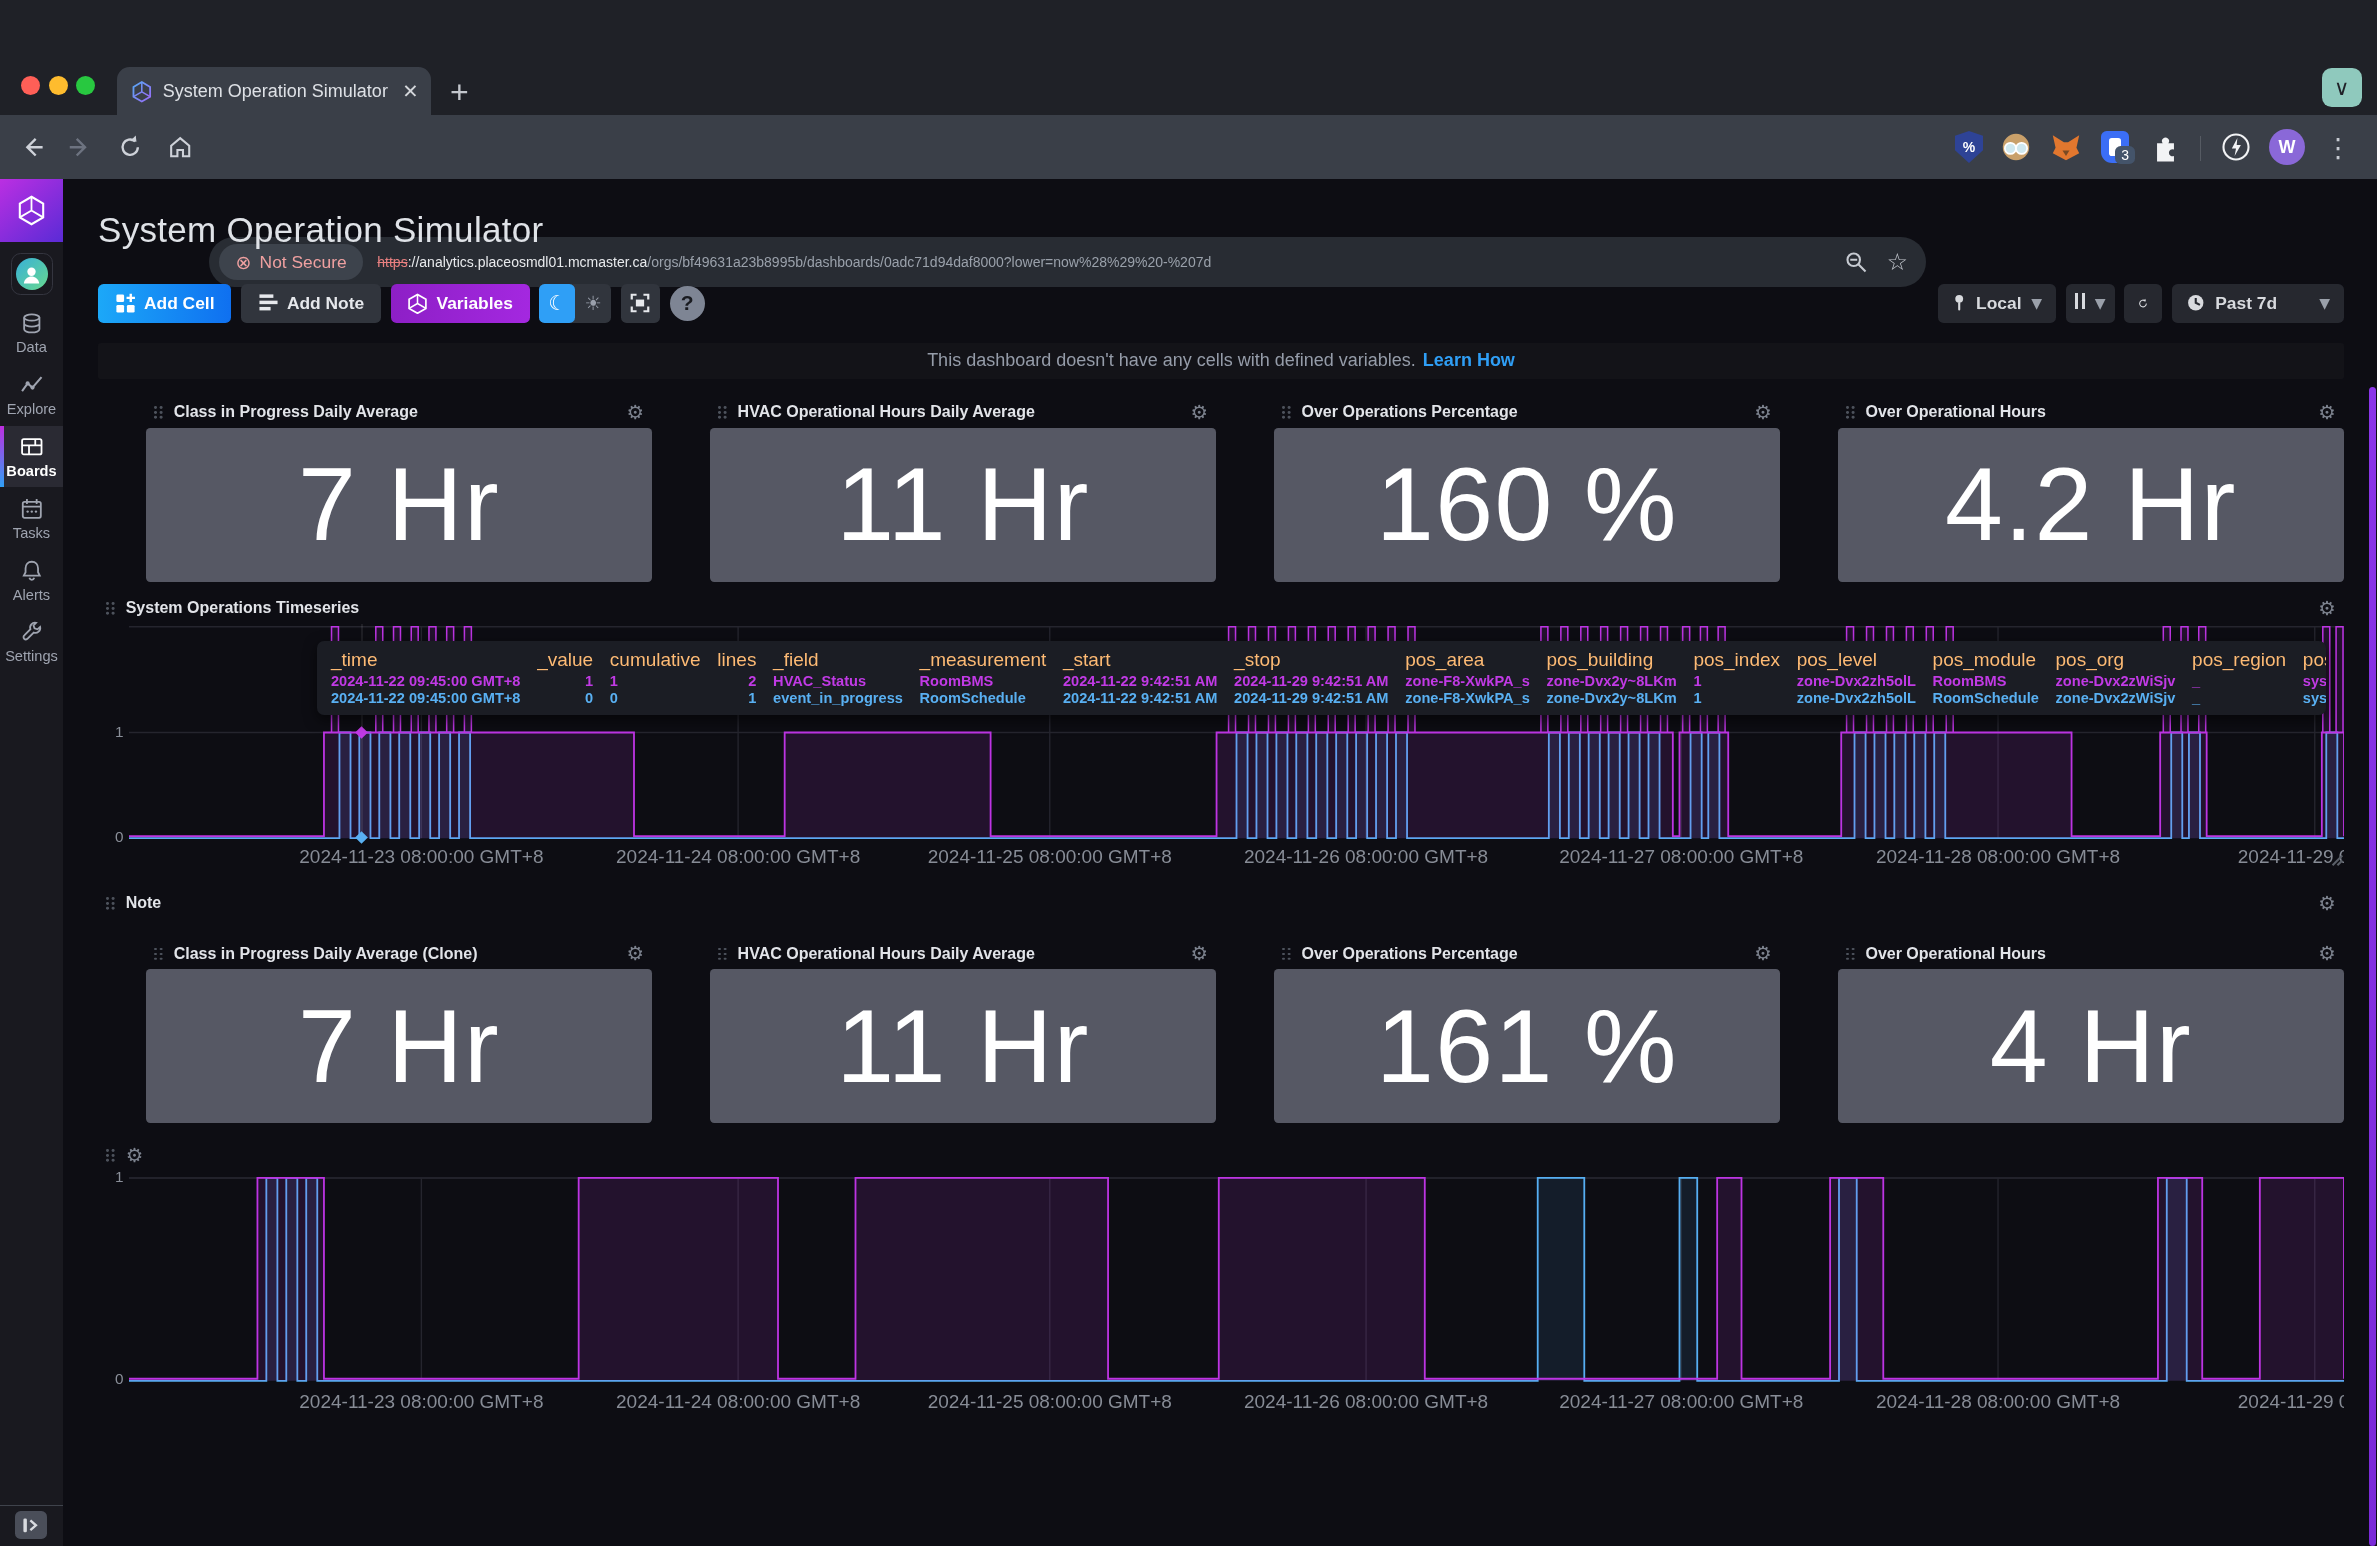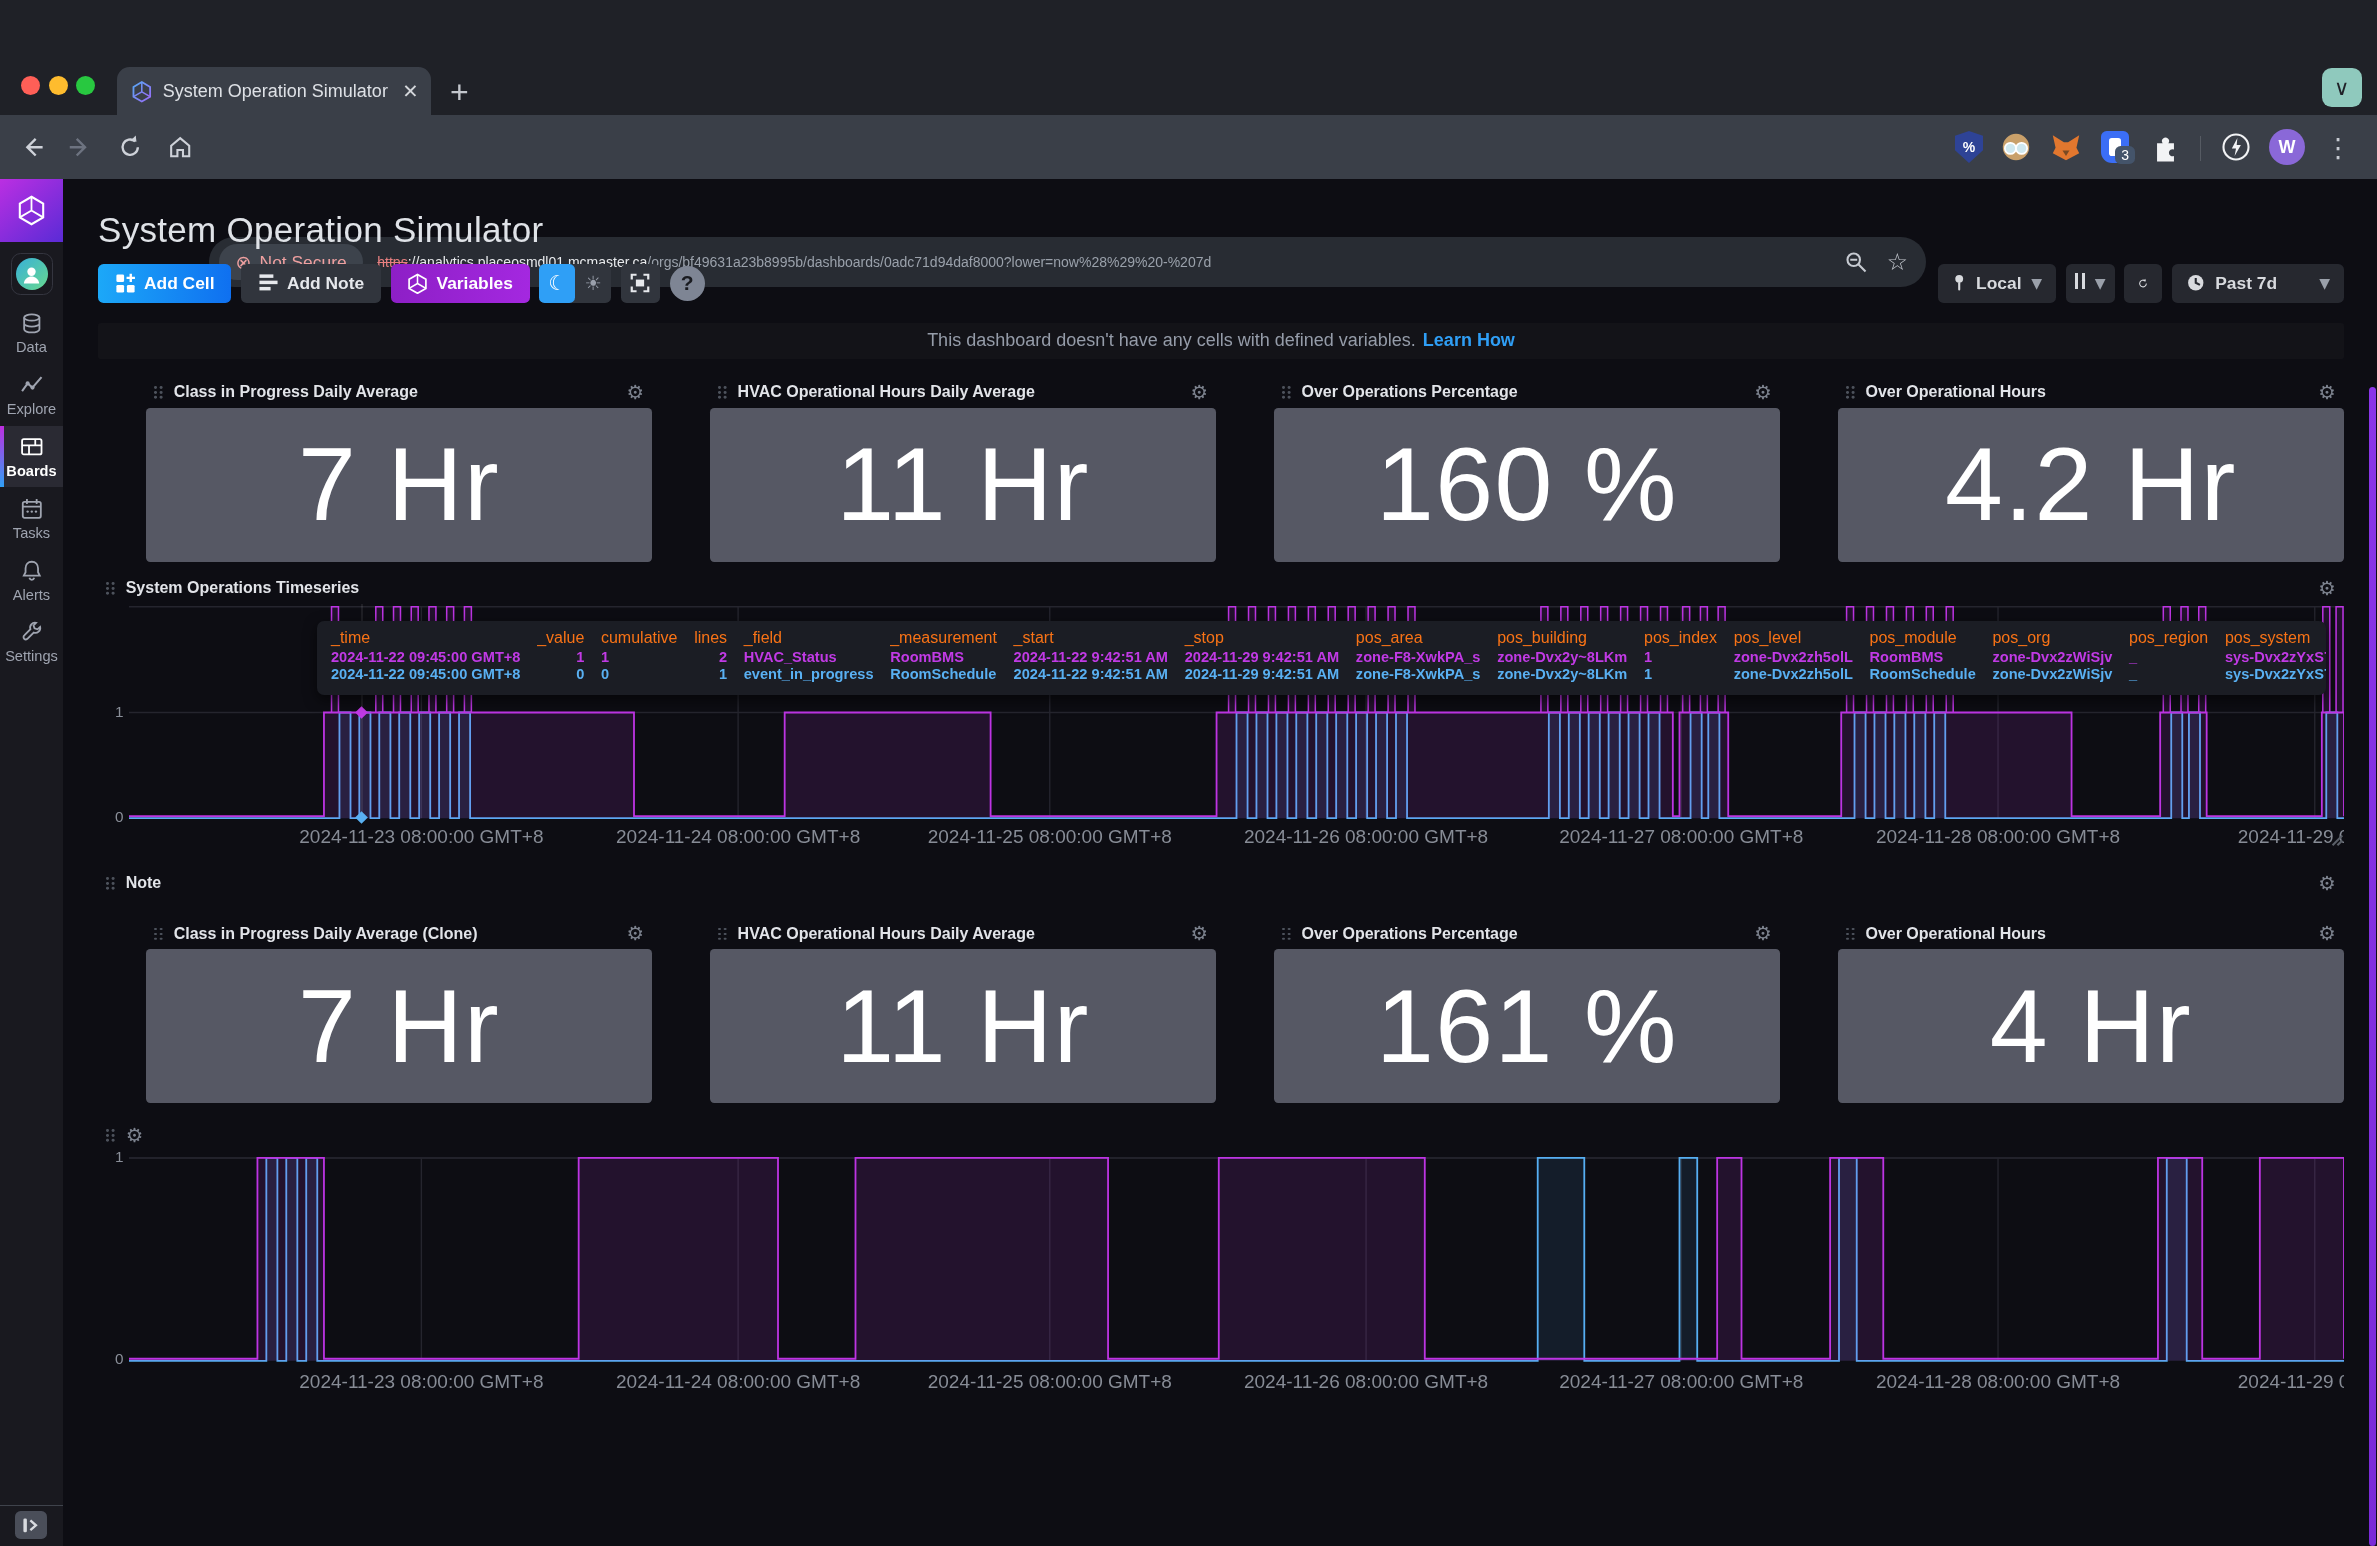--- a/index.html
+++ b/index.html
@@ -50,21 +50,21 @@
   .rail-item.active { background:#2a2a33; color:#fff; font-weight:bold; }
   .rail-item.active::before { content:""; position:absolute; left:0; top:0; bottom:0; width:4.2px;
                background:linear-gradient(#bf2ee0,#30a0f5); }
   #rail-divider { position:absolute; bottom:40px; left:0; width:63px; height:1.4px; background:#3f434c; }
   #collapse-btn { position:absolute; bottom:7px; left:15.3px; width:32px; height:28px; background:#4a4e59;
                   border-radius:5.6px; display:grid; place-items:center; }
 
   #main { flex:1; padding:0 33px 0 35px; position:relative; overflow:hidden; }
   #page-title { margin-top:31px; height:42px; font-size:35px; color:#dfe2e7; letter-spacing:0.3px; }
 
-  #controls { margin-top:11px; height:40px; display:flex; align-items:center; gap:9.7px; }
+  #controls { margin-top:31px; height:40px; display:flex; align-items:center; gap:9.7px; }
   .btn { height:39px; border-radius:5.6px; display:flex; align-items:center; gap:8.3px; padding:0 16.7px;
          font-size:17.4px; font-weight:bold; color:#fff; white-space:nowrap; }
   #btn-addcell { background:linear-gradient(90deg,#1ca8f8,#0f70f0); }
   #btn-addnote { background:#31353d; color:#e6e8ec; }
   #btn-variables { background:linear-gradient(90deg,#8d1fc6,#a428e0); }
   #theme-seg { height:39px; background:#31353d; border-radius:5.6px; display:flex; }
   .seg-cell { width:36px; height:39px; display:grid; place-items:center; font-family:"DejaVu Sans",sans-serif; }
   #seg-moon { background:#2f9ff6; border-radius:5.6px; color:#fff; font-size:21px; }
   #seg-sun { color:#9aa0ac; font-size:19.5px; }
   #btn-present { width:39px; height:39px; background:#31353d; border-radius:5.6px; display:grid; place-items:center; }
@@ -100,21 +100,21 @@
   .plot { margin-left:31px; position:relative; }
   .plot svg.chart { position:absolute; left:0; top:0; }
   .ylab { position:absolute; left:-23.6px; width:18px; text-align:right; font-size:15.3px; color:#8a8f99; }
   .xlabels { margin-left:31px; position:relative; height:26.4px; overflow:hidden; }
   .xlab { position:absolute; top:5.6px; font-size:19px; color:#878c96; white-space:nowrap;
           transform:translateX(-50%); }
   #tooltip { position:absolute; left:188px; top:17.4px; width:2009px; height:74px; background:#1b1d24;
              border-radius:7px; box-shadow:0 4.2px 12.5px rgba(0,0,0,0.55); padding:8.3px 14px;
              display:flex; gap:16.7px; overflow:hidden; z-index:5; }
   .tt-col { display:flex; flex-direction:column; gap:1.4px; white-space:nowrap; }
-  .tt-h { font-size:16px; color:#f97316; }
+  .tt-h { font-size:19px; color:#fdba74; }
   .tt-v { font-size:14.6px; font-weight:bold; }
   .crosshair { position:absolute; top:0; bottom:0; width:2.1px; background:rgba(255,255,255,0.08); }
   .diamond { position:absolute; width:9px; height:9px; transform:rotate(45deg); }
   .resize-h { position:absolute; right:0; bottom:0; }
 
   .note-body { padding:2.8px 0 5.6px; }
 
   #scrollbar { position:absolute; right:1.4px; top:387px; bottom:0; width:7px; border-radius:3.5px;
                background:linear-gradient(#8a35e8,#7a2ad8); }
   svg { display:block; }

